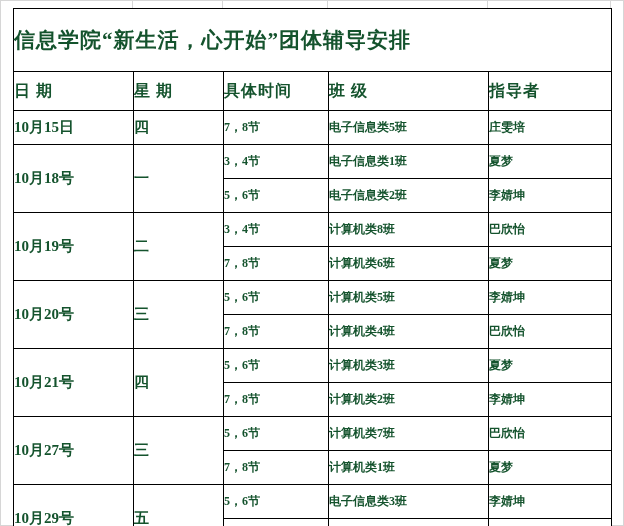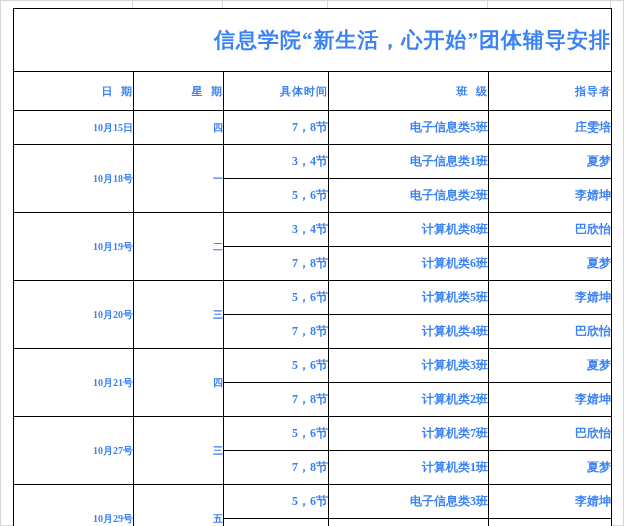--- a/index.html
+++ b/index.html
@@ -47,44 +47,43 @@
     width: 598px;
   }
   table.schedule {
     border-collapse: collapse;
     width: 598px;
     background: #ffffff;
     table-layout: fixed;
   }
   table.schedule td {
     border: 1px solid #000000;
-    text-align: right;
+    text-align: left;
     vertical-align: middle;
-    color: #3b82f6;
+    color: #14532d;
     font-weight: bold;
     background: #ffffff;
     padding: 0;
   }
   td.title-cell {
     height: 62px;
     font-size: 21px;
     letter-spacing: 1px;
   }
   td.head-cell {
     height: 38px;
-    font-size: 11px;
+    font-size: 16px;
     letter-spacing: 1px;
-    font-family: Liberation Mono, monospace;
   }
   td.body-cell {
     height: 33px;
     font-size: 12px;
   }
   td.date-cell, td.week-cell {
-    font-size: 10px;
+    font-size: 15px;
     font-family: Liberation Serif, serif;
   }
   col.c-date   { width: 120px; }
   col.c-week   { width: 90px;  }
   col.c-time   { width: 105px; }
   col.c-class  { width: 160px; }
   col.c-tutor  { width: 123px; }
 </style>
 </head>
 <body>

